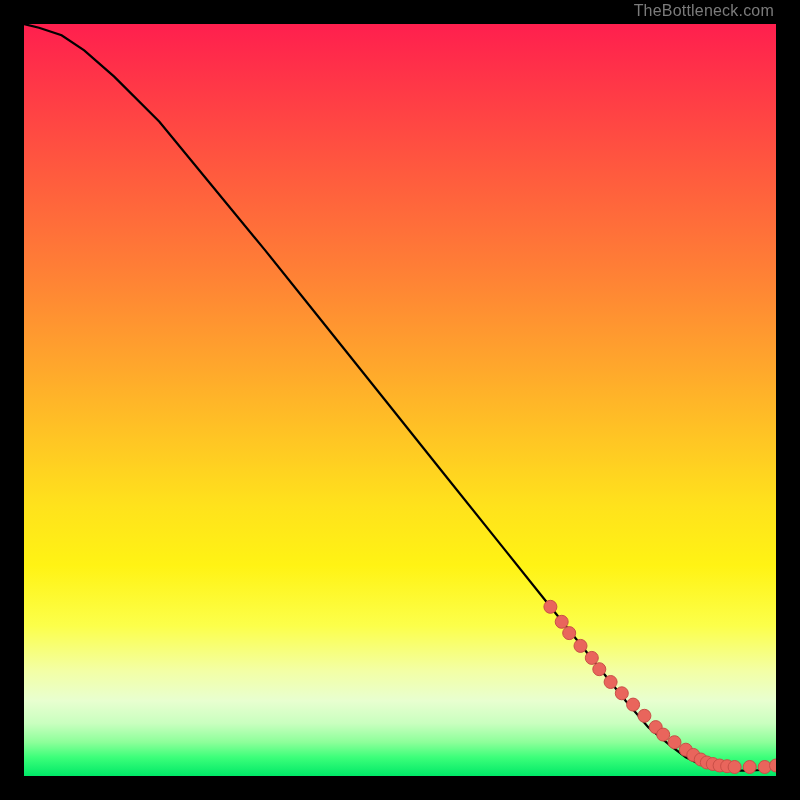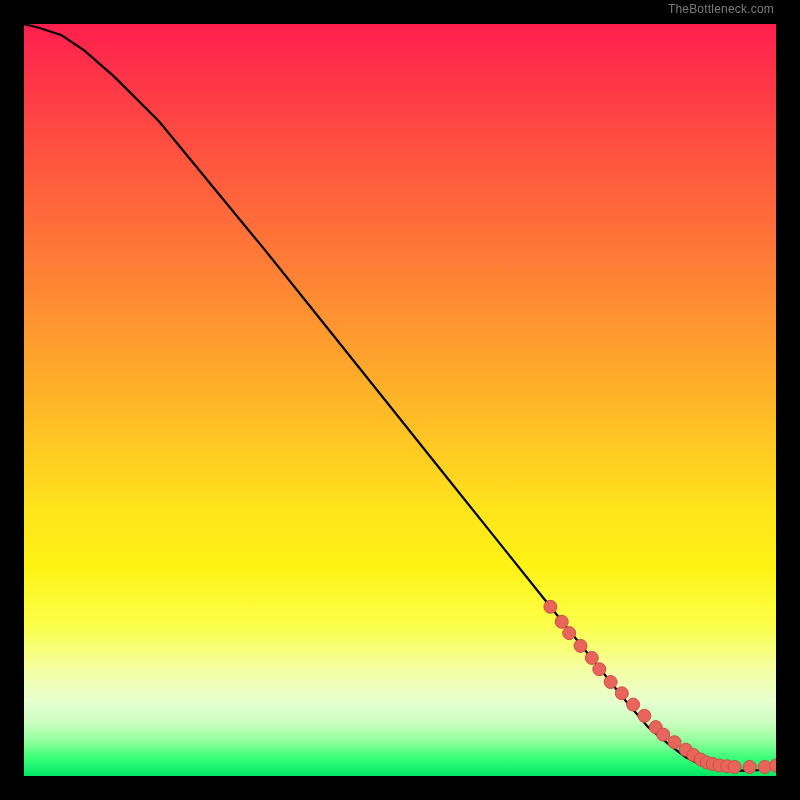--- a/index.html
+++ b/index.html
@@ -43,21 +43,21 @@
       #8dff9a 95.5%,
       #3dff7a 97.5%,
       #00e867 100%
     );
   }
   .watermark {
     position: absolute;
     top: 2px;
     right: 26px;
     color: #7b7b7b;
-    font-size: 12px;
+    font-size: 16px;
     font-weight: 500;
     letter-spacing: 0.2px;
     user-select: none;
   }
   svg.curve {
     position: absolute;
     top: 0;
     left: 0;
   }
 </style>

